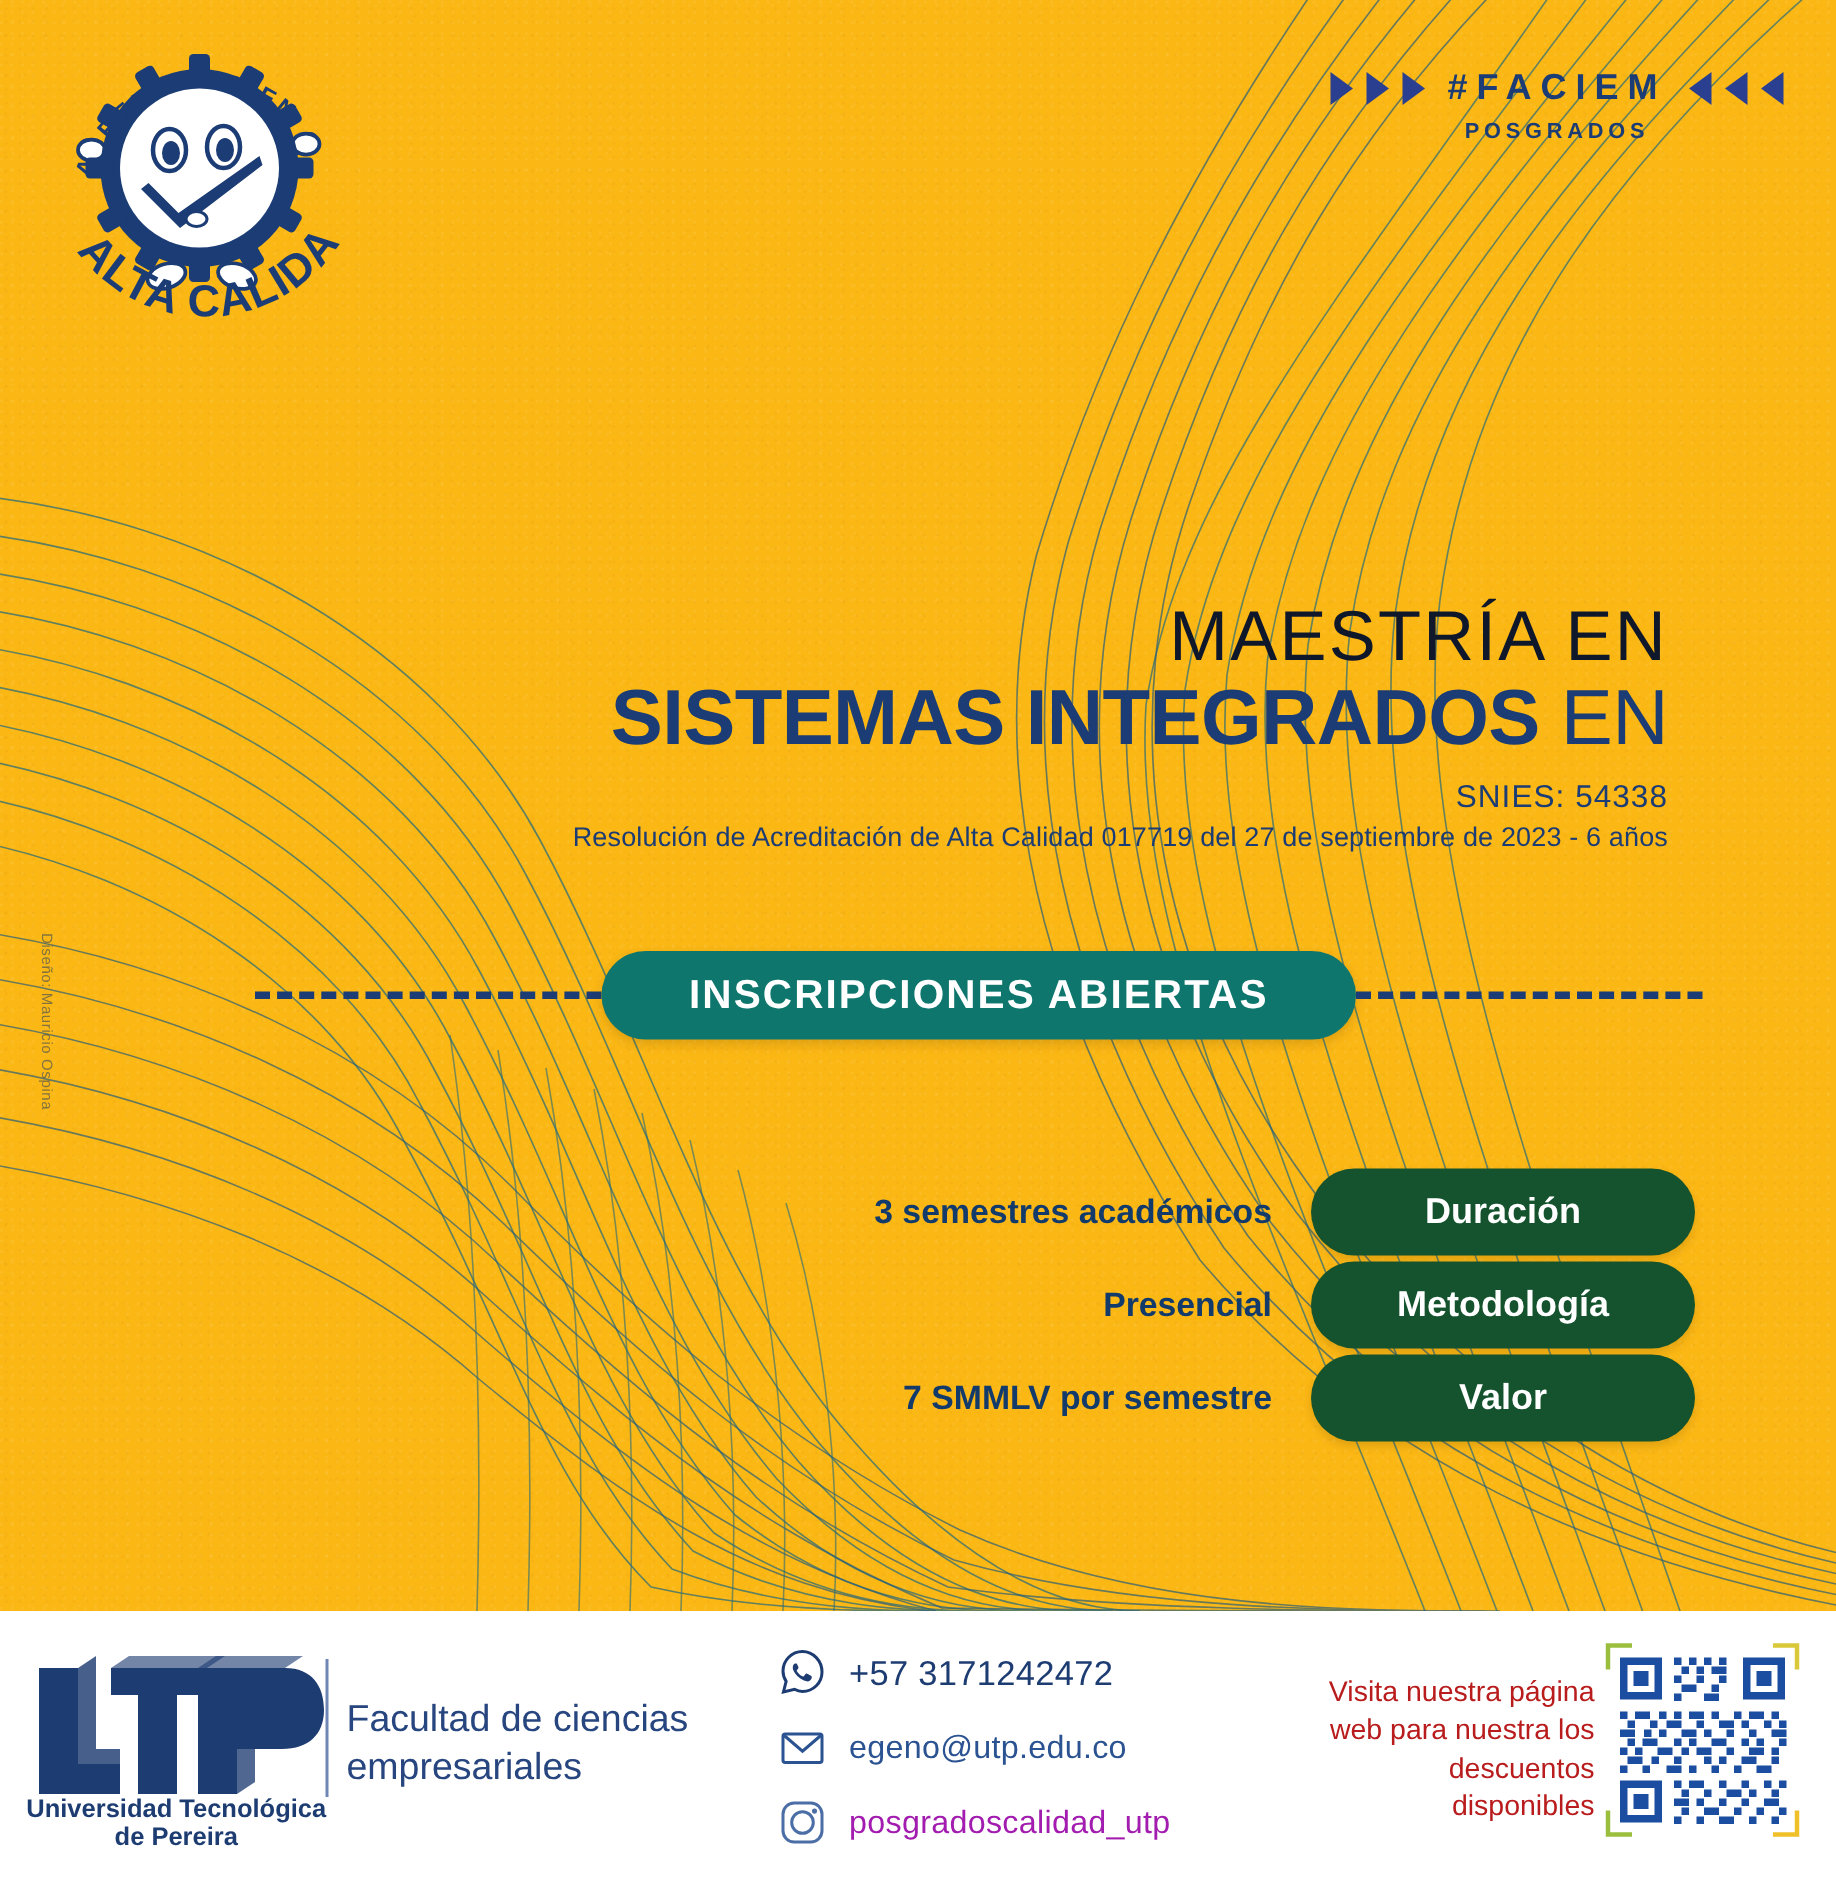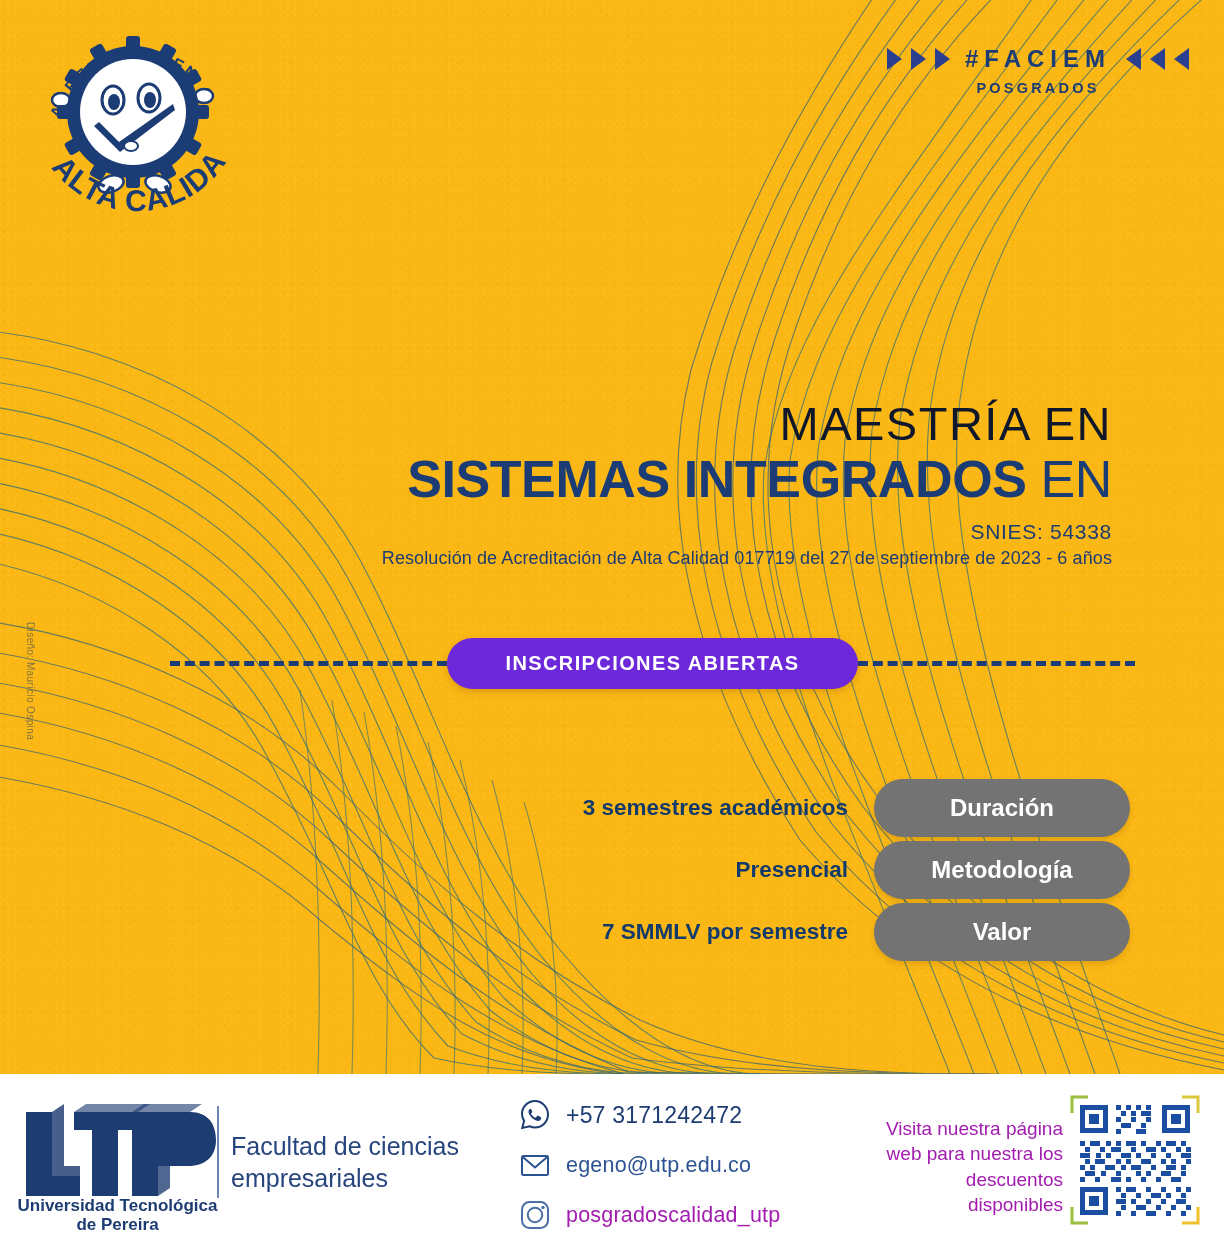--- a/index.html
+++ b/index.html
@@ -83,43 +83,43 @@
   
   #insc-wrap {
     position:absolute; left:170px; top:632px;
     width:965px; height:62px;
     display:flex; align-items:center;
   }
   .dash-line {
     flex:1; height:0; border-top:5px dashed #1B3C74;
   }
   #insc-pill {
-    background:#6d28d9; color:#ffffff;
+    background:#0f766e; color:#ffffff;
     border-radius:34px;
     padding:14px 58px;
-    font-size:20px; font-weight:bold; letter-spacing:1.4px;
+    font-size:27px; font-weight:bold; letter-spacing:1.4px;
     white-space:nowrap;
     box-shadow:0 3px 7px rgba(80,50,0,.18);
   }
 
   
   #info-rows {
     position:absolute; left:500px; top:779px; width:630px;
   }
   .info-row {
     display:flex; align-items:center; justify-content:flex-end;
     margin-bottom:4px; height:58px;
   }
   .info-value {
     color:#123A6B; font-size:22.5px; font-weight:bold;
     text-align:right; margin-right:26px; white-space:nowrap;
   }
   .info-pill {
     width:256px; height:58px; border-radius:29px;
-    background:#737373; color:#ffffff;
+    background:#14532d; color:#ffffff;
     display:flex; align-items:center; justify-content:center;
     font-size:24px; font-weight:bold;
     box-shadow:0 3px 6px rgba(80,50,0,.16);
   }
 
   
   #watermark {
     position:absolute; left:36px; top:622px;
     transform:rotate(90deg); transform-origin:left top;
     font-size:10px; color:#3a4a55; opacity:.62;
@@ -148,21 +148,21 @@
 
   #contacts { position:absolute; left:518px; top:16px; }
   .c-row { display:flex; align-items:center; height:50px; }
   .c-ico { width:34px; height:34px; flex:0 0 34px; margin-right:14px; }
   .c-txt { color:#2B5391; font-size:21.5px; letter-spacing:.2px; }
   .c-txt.dark { color:#1D3C72; font-size:23px; }
   .c-txt.grey { color:#a21caf; }
 
   #web-note {
     position:absolute; left:868px; top:42px;
-    color:#a21caf; font-size:19px; line-height:1.33; text-align:right;
+    color:#b91c1c; font-size:19px; line-height:1.33; text-align:right;
     width:195px;
   }
   #qr { position:absolute; left:1068px; top:1093px; width:134px; height:134px; }
 </style>
 </head>
 <body>
 
 <div id="poster">
 
   <div id="grain"></div>

